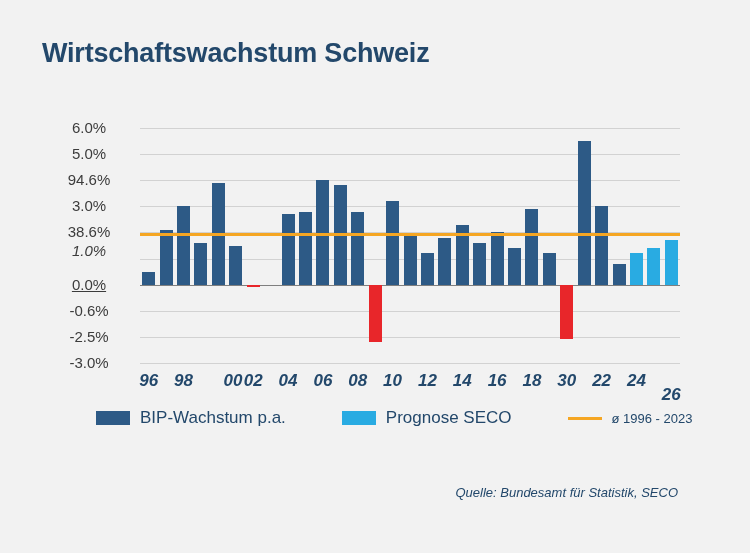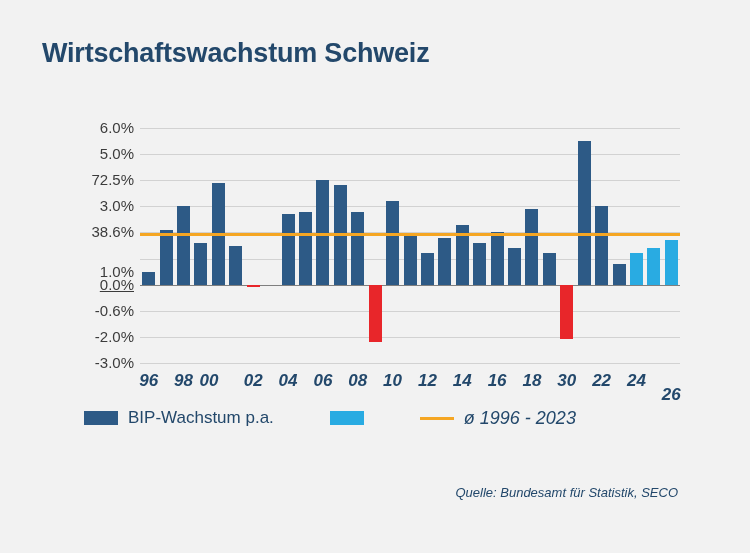--- a/index.html
+++ b/index.html
@@ -50,21 +50,21 @@
     height: 1px;
     background: #d2d2d2;
   }
   .gridline.zero {
     background: #7f7f7f;
   }
   .ytick {
     position: absolute;
     right: 546px;
     width: 90px;
-    text-align: right;
+    text-align: center;
     font-size: 15px;
     color: #3c3c3c;
     transform: translateY(-9px);
     white-space: nowrap;
   }
   .avg-line {
     position: absolute;
     left: 0;
     width: 540px;
     height: 3px;
@@ -108,40 +108,40 @@
     display: flex;
     align-items: center;
     gap: 10px;
     font-size: 17px;
     color: #23486b;
   }
   .legend-item {
     display: flex;
     align-items: center;
     gap: 10px;
+    margin-left: 12px;
   }
   .legend-item + .legend-item {
     margin-left: 46px;
   }
   .swatch {
     width: 34px;
     height: 14px;
     display: inline-block;
   }
   .swatch.line {
     height: 3px;
   }
   .legend-label {
     font-size: 17px;
     color: #23486b;
     white-space: nowrap;
   }
   .legend-label.avg {
-    font-style: italic;
-    font-size: 18px;
+    font-size: 13px;
   }
   .source {
     position: absolute;
     right: 42px;
     top: 485px;
     font-size: 13px;
     font-style: italic;
     color: #23486b;
     white-space: nowrap;
   }
@@ -164,27 +164,27 @@
           <div class="gridline" style="top: 104.444px;"></div>
           <div class="gridline" style="top: 130.556px;"></div>
           <div class="gridline zero" style="top: 156.667px;"></div>
           <div class="gridline" style="top: 182.778px;"></div>
           <div class="gridline" style="top: 208.889px;"></div>
           <div class="gridline" style="top: 235px;"></div>
         </div>
       <div id="yticks">
           <div class="ytick" style="top: 0px;">6.0%</div>
           <div class="ytick" style="top: 26.1111px;">5.0%</div>
-          <div class="ytick" style="top: 52.2222px;">72.5%</div>
+          <div class="ytick" style="top: 52.2222px;">94.6%</div>
           <div class="ytick" style="top: 78.3333px;">3.0%</div>
           <div class="ytick" style="top: 104.444px;">38.6%</div>
-          <div class="ytick" style="top: 144px;">1.0%</div>
+          <div class="ytick" style="top: 123px; font-style: italic;">1.0%</div>
           <div class="ytick" style="top: 156.667px; text-decoration: underline;">0.0%</div>
           <div class="ytick" style="top: 182.778px;">-0.6%</div>
-          <div class="ytick" style="top: 208.889px;">-2.0%</div>
+          <div class="ytick" style="top: 208.889px;">-2.5%</div>
           <div class="ytick" style="top: 235px;">-3.0%</div>
         </div>
       <div class="bars" id="bars">
           <div class="bar" title="96: 0.5%" style="left: 2.20968px; top: 143.611px; height: 13.0556px; background: rgb(45, 90, 134);"></div>
           <div class="bar" title="97: 2.1%" style="left: 19.629px; top: 101.833px; height: 54.8333px; background: rgb(45, 90, 134);"></div>
           <div class="bar" title="98: 3%" style="left: 37.0484px; top: 78.3333px; height: 78.3333px; background: rgb(45, 90, 134);"></div>
           <div class="bar" title="99: 1.6%" style="left: 54.4677px; top: 114.889px; height: 41.7778px; background: rgb(45, 90, 134);"></div>
           <div class="bar" title="00: 3.9%" style="left: 71.8871px; top: 54.8333px; height: 101.833px; background: rgb(45, 90, 134);"></div>
           <div class="bar" title="01: 1.5%" style="left: 89.3065px; top: 117.5px; height: 39.1667px; background: rgb(45, 90, 134);"></div>
           <div class="bar" title="02: -0.1%" style="left: 106.726px; top: 156.667px; height: 2.61111px; background: rgb(232, 38, 42);"></div>
@@ -212,21 +212,21 @@
           <div class="bar" title="24: 1.2%" style="left: 489.952px; top: 125.333px; height: 31.3333px; background: rgb(41, 171, 226);"></div>
           <div class="bar" title="25: 1.4%" style="left: 507.371px; top: 120.111px; height: 36.5556px; background: rgb(41, 171, 226);"></div>
           <div class="bar" title="26: 1.7%" style="left: 524.79px; top: 112.278px; height: 44.3889px; background: rgb(41, 171, 226);"></div>
         </div>
       <div class="avg-line" id="avg-line" style="top: 104.75px; background: rgb(245, 166, 35);"></div>
     </div>
 
     <div class="xaxis" id="xaxis">
         <div class="xtick" style="left: 8.70968px;">96</div>
         <div class="xtick" style="left: 43.5484px;">98</div>
-        <div class="xtick" style="left: 69px; text-align: right;">00</div>
+        <div class="xtick" style="left: 93px; text-align: right;">00</div>
         <div class="xtick" style="left: 113.226px;">02</div>
         <div class="xtick" style="left: 148.065px;">04</div>
         <div class="xtick" style="left: 182.903px;">06</div>
         <div class="xtick" style="left: 217.742px;">08</div>
         <div class="xtick" style="left: 252.581px;">10</div>
         <div class="xtick" style="left: 287.419px;">12</div>
         <div class="xtick" style="left: 322.258px;">14</div>
         <div class="xtick" style="left: 357.097px;">16</div>
         <div class="xtick" style="left: 391.935px;">18</div>
         <div class="xtick" style="left: 426.774px;">30</div>
@@ -237,20 +237,21 @@
 
   </div>
 
   <div class="legend" id="legend">
       <div class="legend-item">
         <span class="swatch" style="background: rgb(45, 90, 134);"></span>
         <span class="legend-label">BIP-Wachstum p.a.</span>
       </div>
       <div class="legend-item">
         <span class="swatch" style="background: rgb(41, 171, 226);"></span>
+        <span class="legend-label">Prognose SECO</span>
       </div>
       <div class="legend-item">
         <span class="swatch line" style="background: rgb(245, 166, 35);"></span>
         <span class="legend-label avg">ø 1996  - 2023</span>
       </div>
     </div>
 
   <div class="source">Quelle: Bundesamt für Statistik, SECO</div>
 
 </div>

